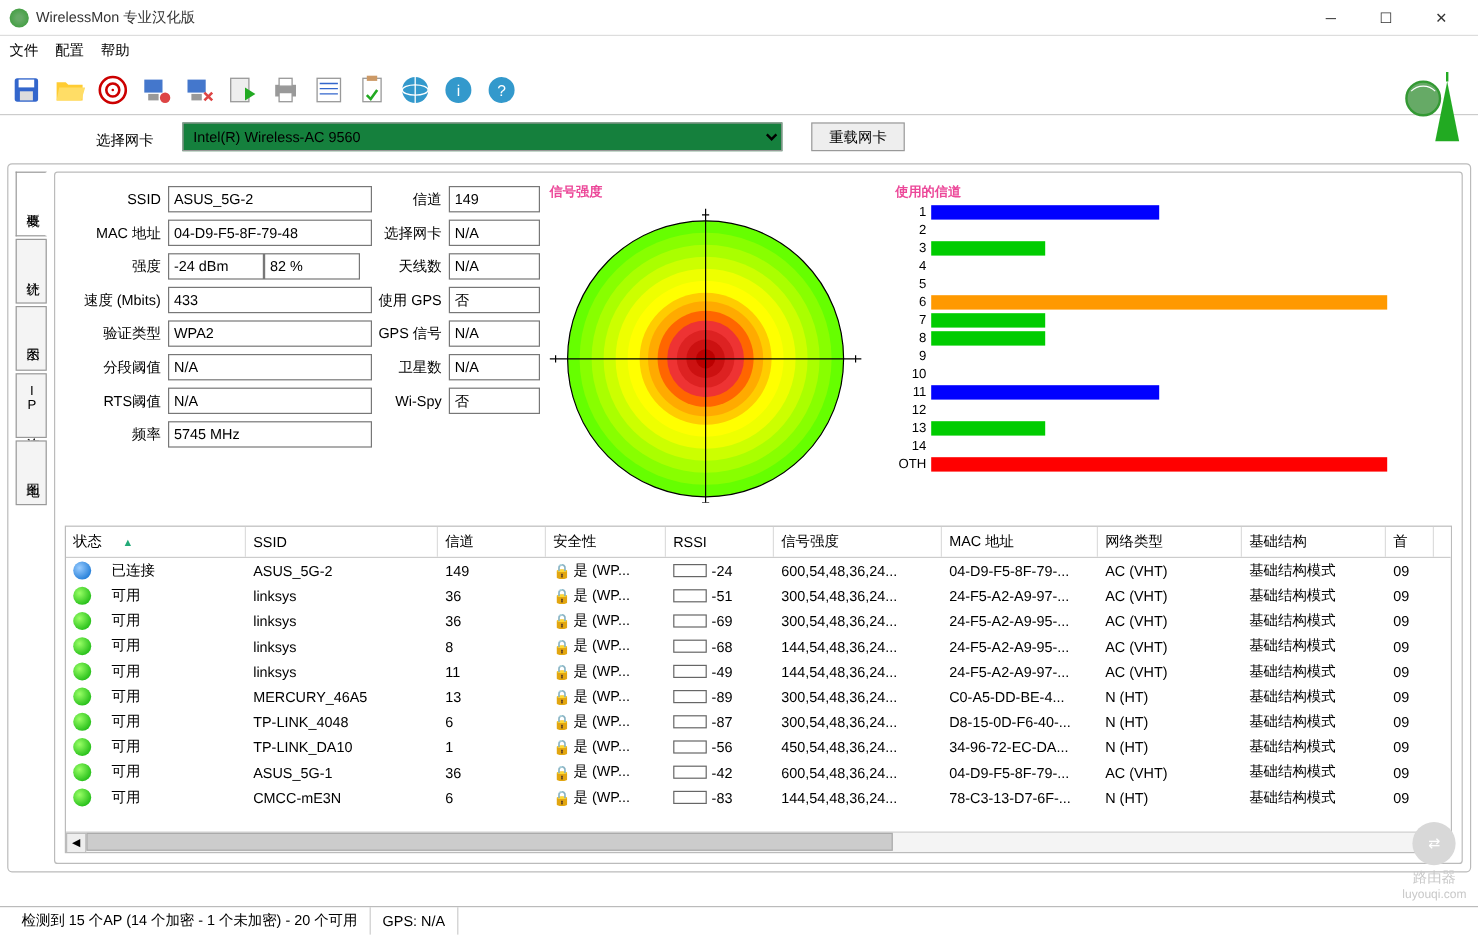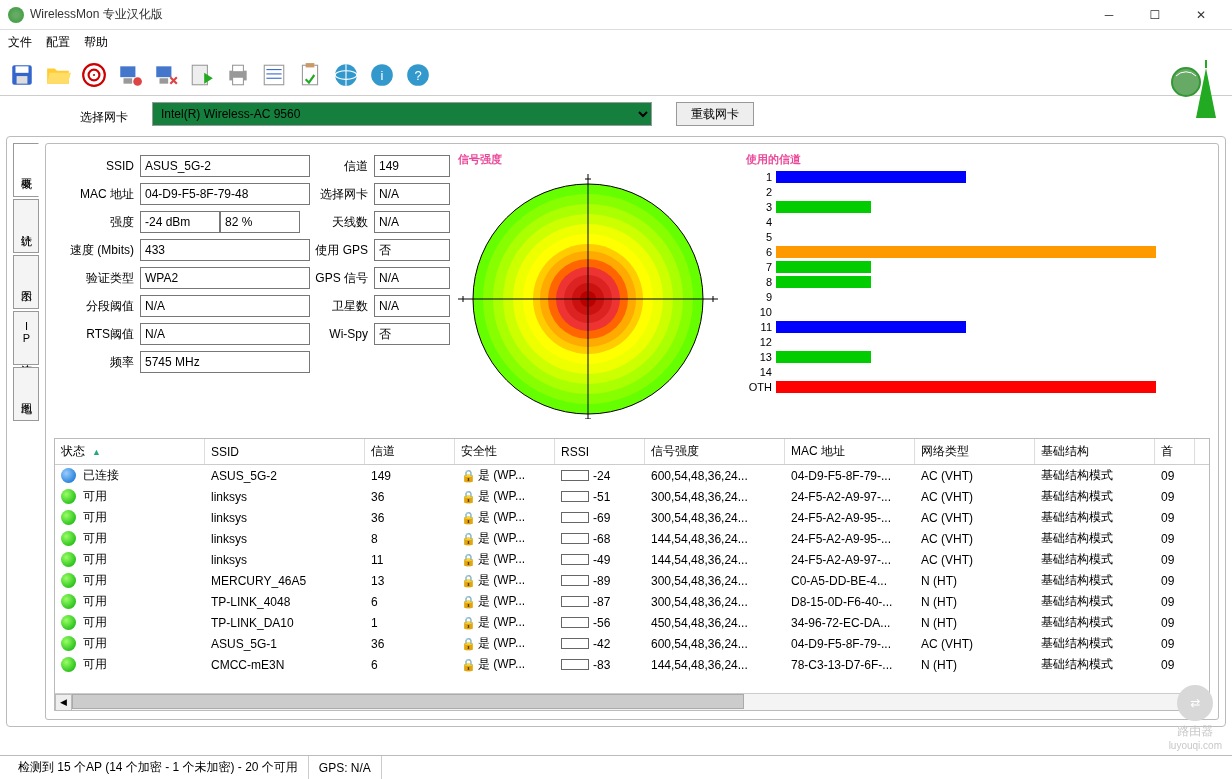--- a/index.html
+++ b/index.html
@@ -58,21 +58,21 @@
 .ch-select select { width: 170px; height: 22px; border: 1px solid #999; }
 
 
 .table-wrap { flex: 1; border: 1px solid #bbb; overflow: hidden; display:flex; flex-direction:column; }
 .thead { display: flex; background: #fff; border-bottom: 1px solid #ccc; height: 26px; align-items: center; }
 .th { padding: 0 6px; border-right: 1px solid #ddd; display: flex; align-items: center; gap: 4px; height: 100%; }
 .sort-arrow { color: #2a7; font-size: 9px; }
 .tbody { overflow-y: scroll; flex:1; }
 .tr { display: flex; height: 21px; align-items: center; }
 .td { padding: 0 6px; white-space: nowrap; overflow: hidden; text-overflow: ellipsis; }
-.c-status { width: 150px; display:flex; align-items:center; gap:7px;}
+.c-status { width: 150px; display:flex; align-items:center; gap:17px;}
 .c-ssid { width: 160px; }
 .c-chan { width: 90px; }
 .c-sec { width: 100px; display:flex; align-items:center; gap:2px;}
 .c-rssi { width: 90px; display:flex; align-items:center; gap:4px;}
 .c-rate { width: 140px; }
 .c-mac { width: 130px; }
 .c-net { width: 120px; }
 .c-infra { width: 120px; }
 .c-first { width: 40px; }
 

